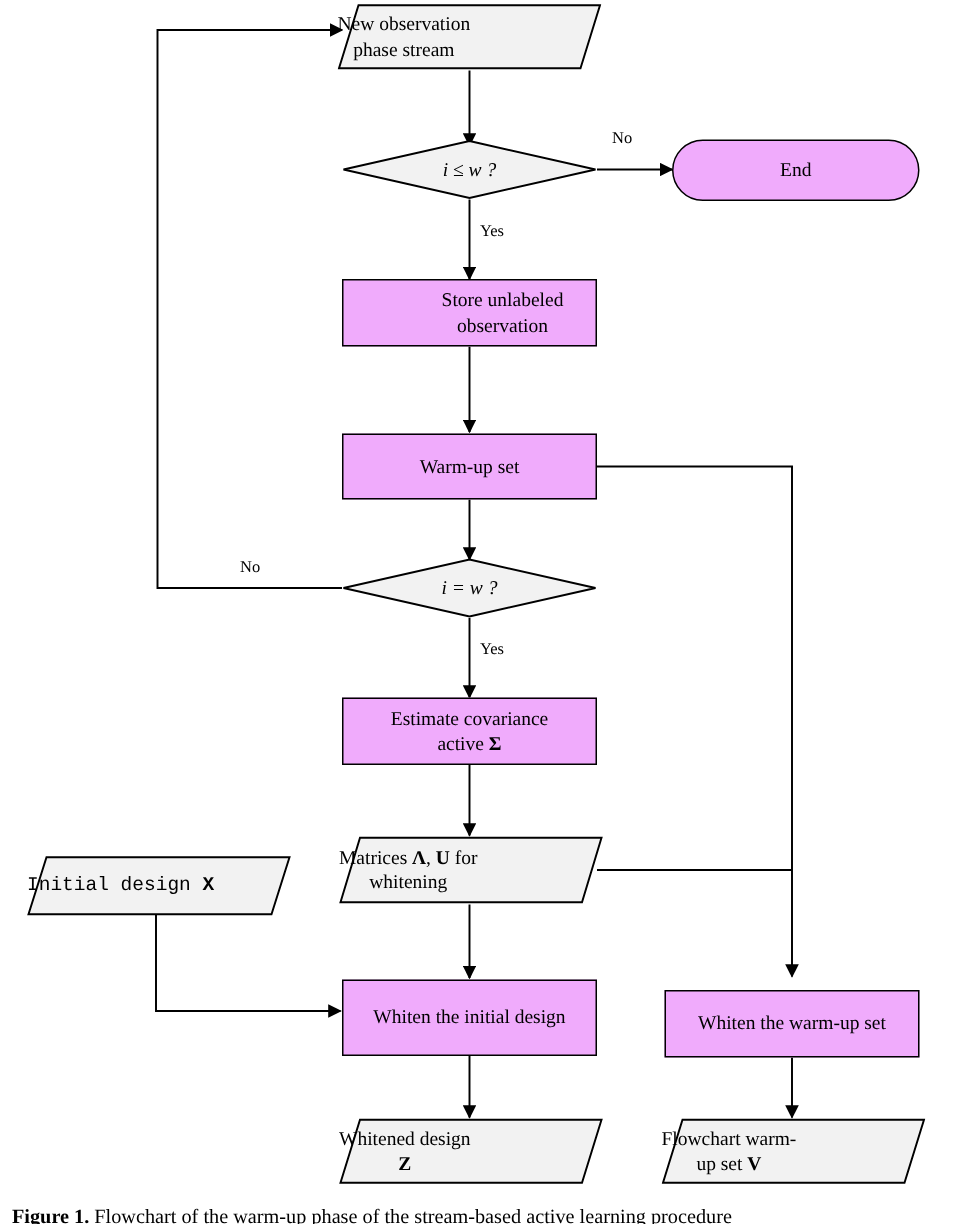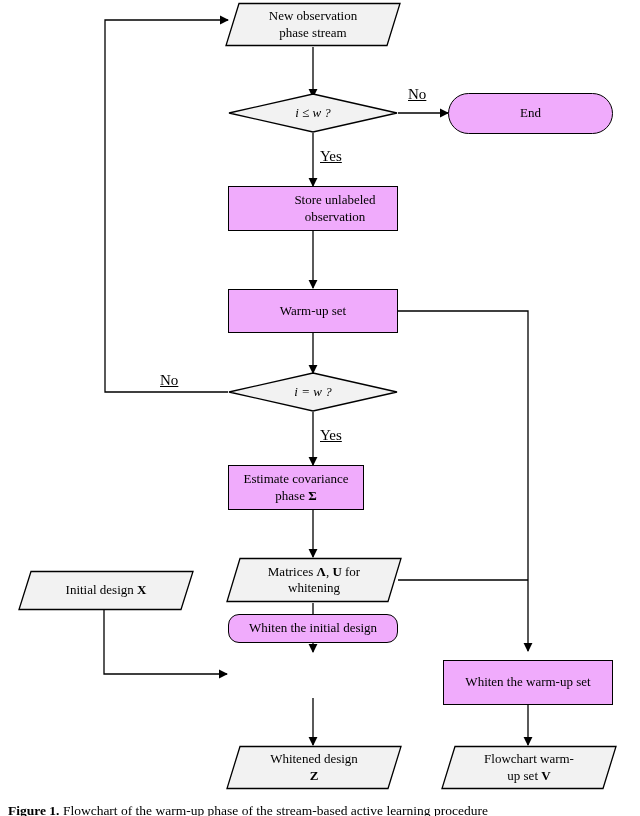--- a/index.html
+++ b/index.html
@@ -50,21 +50,21 @@
     top: 0;
   }
   .para-label {
     position: absolute;
     left: 0;
     top: 0;
     width: 100%;
     height: 100%;
     display: flex;
     align-items: center;
-    justify-content: center;
+    justify-content: flex-start;
     text-align: center;
     font-size: 13px;
     line-height: 1.25;
     color: #000;
   }
   .diamond-wrap {
     position: absolute;
   }
   .diamond-wrap svg {
     position: absolute;
@@ -79,25 +79,24 @@
     height: 100%;
     display: flex;
     align-items: center;
     justify-content: center;
     text-align: center;
     font-size: 13px;
     color: #000;
   }
   .edge-label {
     position: absolute;
-    font-size: 15px;
+    font-size: 11px;
     color: #000;
     background: transparent;
     white-space: nowrap;
-    text-decoration: underline;
   }
   .mi { font-style: italic; }
   .mb { font-weight: bold; font-style: normal; }
   .caption {
     position: absolute;
     left: 8px;
     top: 790px;
     width: 624px;
     font-size: 13.5px;
     line-height: 1.3;
@@ -187,51 +186,51 @@
 
 <div class="diamond-wrap" style="left:228px; top:372px; width:170px; height:40px;">
   <svg width="170" height="40" xmlns="http://www.w3.org/2000/svg">
     <polygon points="85,1 169,20 85,39 1,20" fill="#f2f2f2" stroke="#000" stroke-width="1.3"></polygon>
   </svg>
   <div class="diamond-label">
     <span class="mi">i = w ?</span>
   </div>
 </div>
 
-<div class="node rect" style="left:228px; top:465px; width:136px; height:45px;">
+<div class="node rect" style="left:228px; top:465px; width:170px; height:45px;">
   <div>
     <div>Estimate covariance</div>
     <div>
-      <span>phase </span><span class="mb">Σ</span>
+      <span>active </span><span class="mb">Σ</span>
     </div>
   </div>
 </div>
 
 <div class="para-wrap" style="left:226px; top:557px; width:176px; height:46px;">
   <svg width="176" height="46" xmlns="http://www.w3.org/2000/svg">
     <polygon points="14,1.5 175,1.5 162,44.5 1,44.5" fill="#f2f2f2" stroke="#000" stroke-width="1.3"></polygon>
   </svg>
   <div class="para-label">
     <div>
       <div><span>Matrices </span><span class="mb">Λ</span><span>, </span><span class="mb">U</span><span> for</span></div>
       <div>whitening</div>
     </div>
   </div>
 </div>
 
-<div class="para-wrap" style="left:18px; top:570px; width:176px; height:41px;">
+<div class="para-wrap" style="left:18px; top:570px; width:176px; height:41px;font-family:Liberation Mono, monospace;">
   <svg width="176" height="41" xmlns="http://www.w3.org/2000/svg">
     <polygon points="13,1.5 175,1.5 163,39.5 1,39.5" fill="#f2f2f2" stroke="#000" stroke-width="1.3"></polygon>
   </svg>
   <div class="para-label">
     <div><span>Initial design </span><span class="mb">X</span></div>
   </div>
 </div>
 
-<div class="node rect" style="left:228px; top:614px; width:170px; height:29px;border-radius:11px;">
+<div class="node rect" style="left:228px; top:653px; width:170px; height:51px;">
   <span>Whiten the initial design</span>
 </div>
 
 <div class="node rect" style="left:443px; top:660px; width:170px; height:45px;">
   <span>Whiten the warm-up set</span>
 </div>
 
 <div class="para-wrap" style="left:226px; top:745px; width:176px; height:45px;">
   <svg width="176" height="45" xmlns="http://www.w3.org/2000/svg">
     <polygon points="14,1.5 175,1.5 162,43.5 1,43.5" fill="#f2f2f2" stroke="#000" stroke-width="1.3"></polygon>

